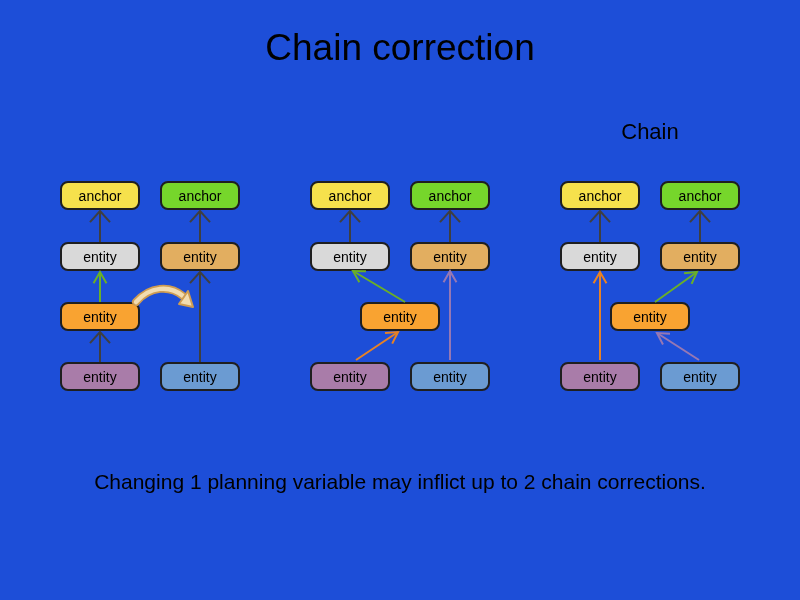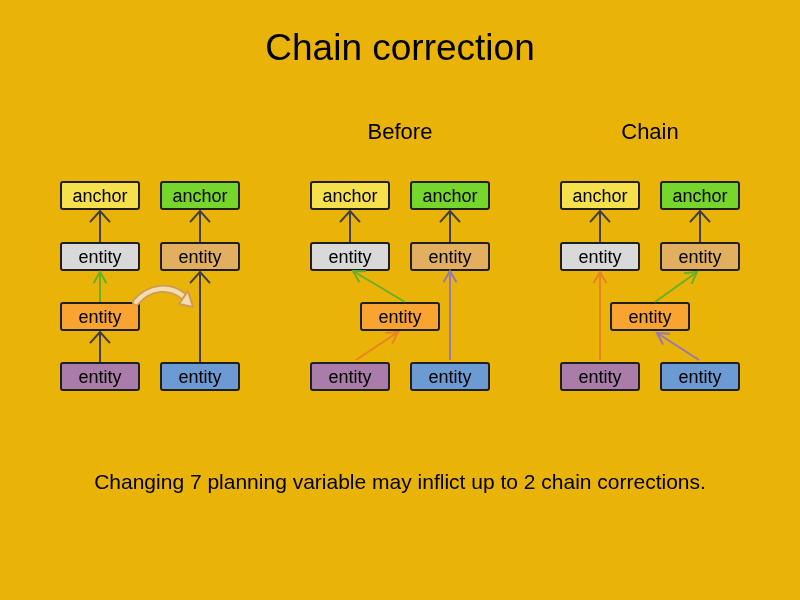--- a/index.html
+++ b/index.html
@@ -1,46 +1,45 @@
 <!DOCTYPE html>
 <html><head>
 <meta charset="utf-8">
 <style>
   html,body{margin:0;padding:0;background:#ffffff;}
   #slide{
-    position:relative;width:800px;height:600px;background:#eab308;overflow:hidden;
+    position:relative;width:800px;height:600px;background:#1d4ed8;overflow:hidden;
     font-family:"Liberation Sans",sans-serif;color:#000;
   }
   #title{
     position:absolute;left:0;top:28px;width:800px;text-align:center;
     font-size:37px;line-height:1.1;
   }
   .group-label{
     position:absolute;top:119px;width:120px;text-align:center;font-size:22px;
   }
   #label-before{left:340px;}
   #label-after{left:590px;}
   #caption{
     position:absolute;left:0;top:470px;width:800px;text-align:center;font-size:21px;
   }
   #nodes .box{
     position:absolute;box-sizing:border-box;
-    border:2px solid #1f1f1f;border-radius:3px;
+    border:2px solid #1f1f1f;border-radius:8px;
     display:flex;align-items:center;justify-content:center;
-    font-size:18px;line-height:1;
+    font-size:14px;line-height:1;
   }
   #arrows{position:absolute;left:0;top:0;pointer-events:none;}
 </style>
 </head>
 <body>
 
 <div id="slide">
   <div id="title">Chain correction</div>
 
-  <div id="label-before" class="group-label">Before</div>
   <div id="label-after" class="group-label">Chain</div>
 
   <div id="nodes">
       <div class="box" style="left: 60px; top: 181px; width: 80px; height: 29px; background: rgb(246, 225, 76);">anchor</div>
       <div class="box" style="left: 60px; top: 242px; width: 80px; height: 29px; background: rgb(217, 217, 217);">entity</div>
       <div class="box" style="left: 60px; top: 302px; width: 80px; height: 29px; background: rgb(249, 163, 49);">entity</div>
       <div class="box" style="left: 60px; top: 362px; width: 80px; height: 29px; background: rgb(169, 124, 169);">entity</div>
       <div class="box" style="left: 160px; top: 181px; width: 80px; height: 29px; background: rgb(118, 214, 43);">anchor</div>
       <div class="box" style="left: 160px; top: 242px; width: 80px; height: 29px; background: rgb(226, 174, 96);">entity</div>
       <div class="box" style="left: 160px; top: 362px; width: 80px; height: 29px; background: rgb(107, 155, 210);">entity</div>
@@ -92,14 +91,14 @@
       <line x1="700" y1="242" x2="700" y2="211" stroke="#3f3f3f" stroke-width="2"></line>
       <polyline points="689.9969554749446,222.17761603517306 700,211 710.0030445250554,222.17761603517306" fill="none" stroke="#3f3f3f" stroke-width="2"></polyline>
       <line x1="600" y1="360" x2="600" y2="272" stroke="#e88224" stroke-width="2"></line>
       <polyline points="593.5405582080314,283.28164933580945 600,272 606.4594417919686,283.28164933580945" fill="none" stroke="#e88224" stroke-width="2"></polyline>
       <line x1="655" y1="302" x2="697" y2="272" stroke="#6aaf28" stroke-width="2"></line>
       <polyline points="684.0652700454372,273.30106149068166 697,272 691.574218604632,283.81358947355454" fill="none" stroke="#6aaf28" stroke-width="2"></polyline>
       <line x1="699" y1="360" x2="657" y2="333" stroke="#9678b4" stroke-width="2"></line>
       <polyline points="662.9968884033744,344.5341809192276 657,333 669.9828727726838,333.66709412252413" fill="none" stroke="#9678b4" stroke-width="2"></polyline>
     </svg>
 
-  <div id="caption">Changing 7 planning variable may inflict up to 2 chain corrections.</div>
+  <div id="caption">Changing 1 planning variable may inflict up to 2 chain corrections.</div>
 </div>
 
 </body></html>

